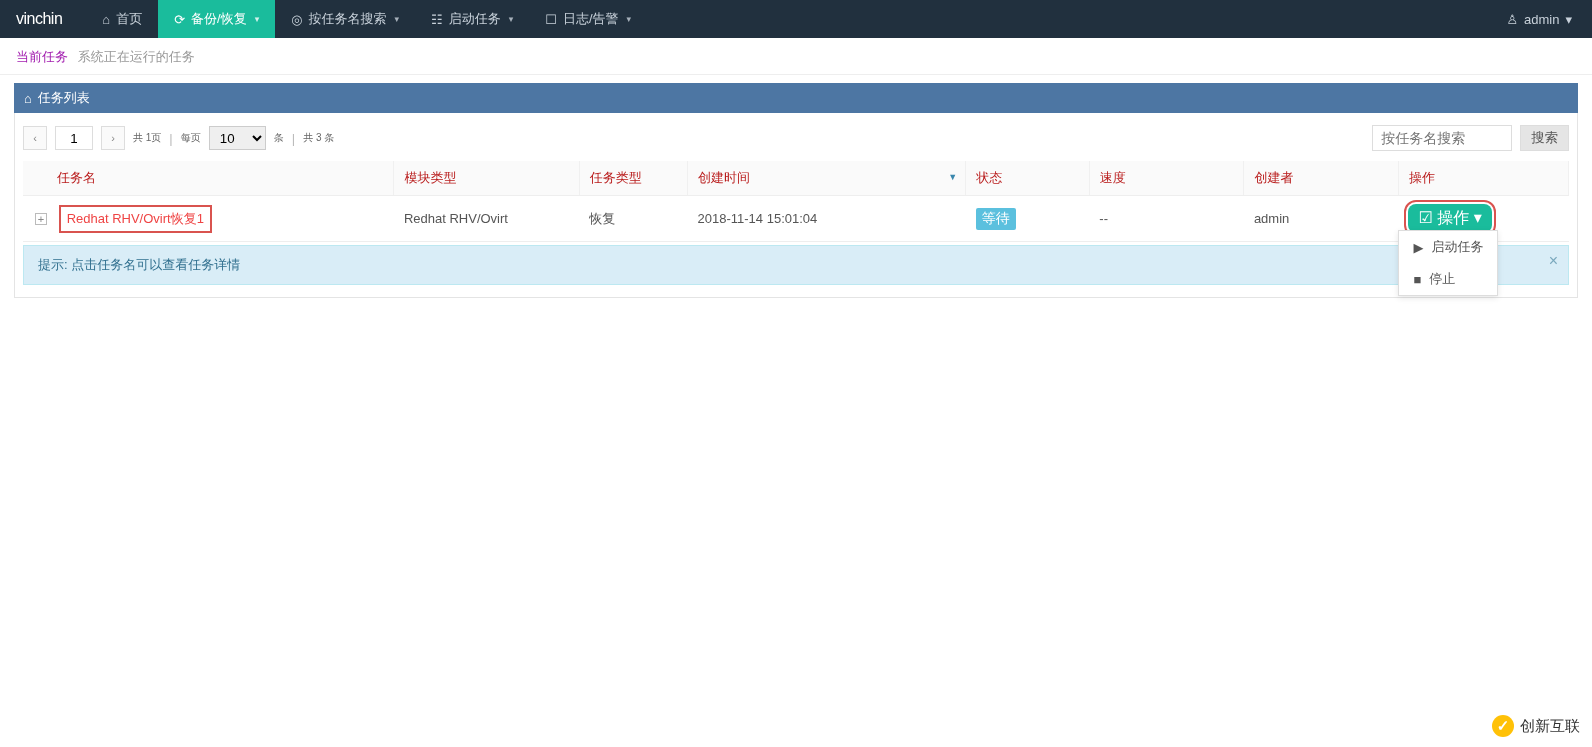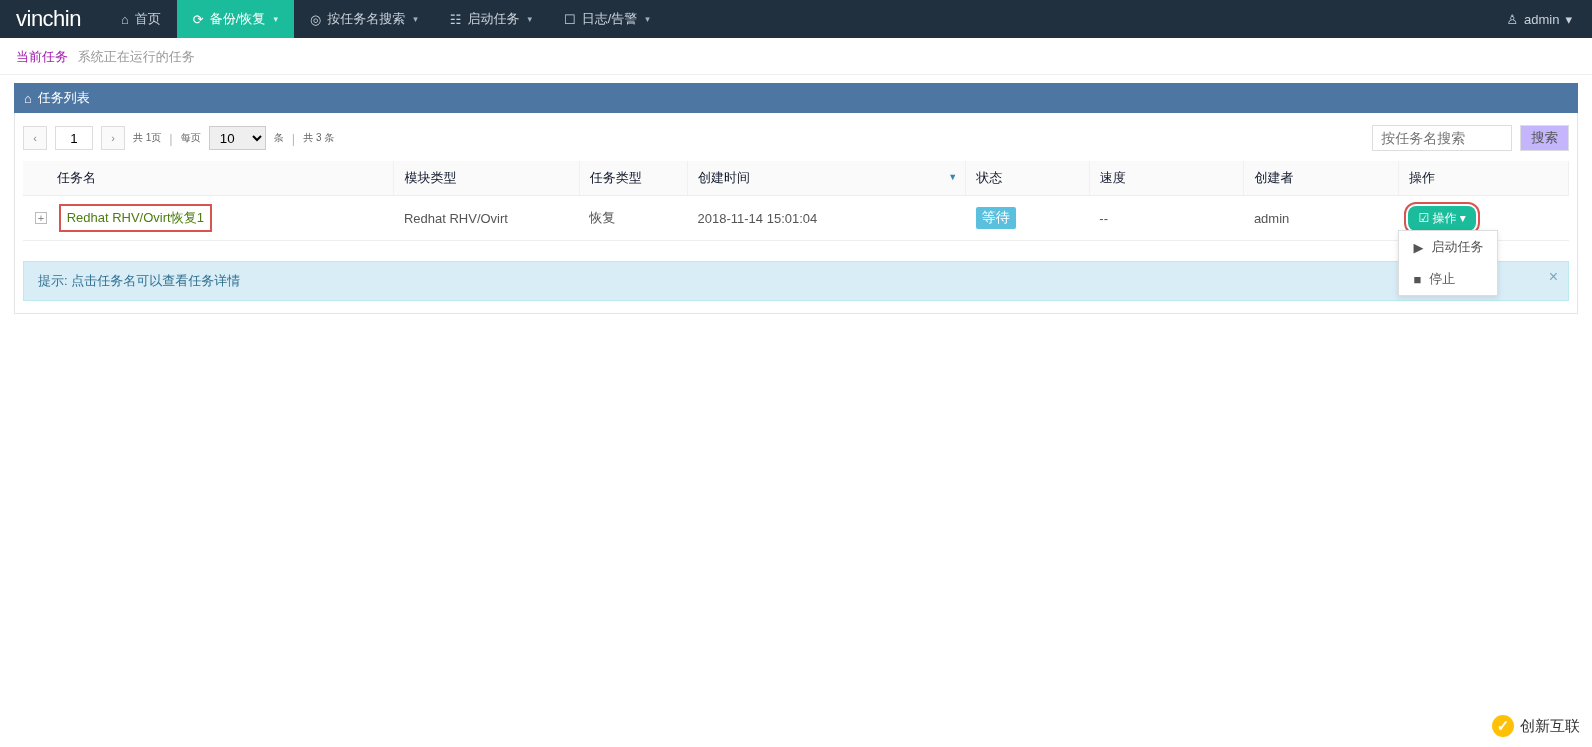--- a/index.html
+++ b/index.html
@@ -1,20 +1,20 @@
 <!DOCTYPE html>
 <html><head>
 <meta charset="utf-8">
 <style>
   * { box-sizing: border-box; margin: 0; padding: 0; }
   body { font-family: "Microsoft YaHei", Arial, sans-serif; font-size: 13px; color: #555; background: #fff; }
   
   
   .navbar { background: #21303e; height: 38px; display: flex; align-items: stretch; color: #c8d1da; }
-  .logo { font-size: 22px; font-weight: 300; color: #fff; padding: 0 24px 0 16px; display: flex; align-items: center; letter-spacing: -0.5px; }
+  .logo { font-size: 16px; font-weight: 300; color: #fff; padding: 0 24px 0 16px; display: flex; align-items: center; letter-spacing: -0.5px; }
   .nav-item { display: flex; align-items: center; padding: 0 16px; gap: 6px; cursor: pointer; position: relative; }
   .nav-item.active { background: #1abc9c; color: #fff; }
   .nav-item .caret { font-size: 9px; margin-left: 2px; opacity: .8; }
   .nav-item.active::after { content: ""; position: absolute; left: 50%; bottom: -6px; margin-left: -6px; border: 6px solid transparent; border-top-color: #1abc9c; }
   .nav-spacer { flex: 1; }
   .nav-user { display: flex; align-items: center; padding: 0 20px; gap: 6px; cursor: pointer; }
   
   
   .page-head { padding: 10px 16px 8px; border-bottom: 1px solid #eee; color: #999; }
   .page-head b { color: #a21caf; font-weight: 500; margin-right: 6px; }
@@ -26,39 +26,39 @@
   
   
   .toolbar { display: flex; align-items: center; padding: 4px 0 10px; gap: 8px; }
   .pager-btn { width: 24px; height: 24px; border: 1px solid #ddd; background: #fafafa; display: flex; align-items: center; justify-content: center; cursor: pointer; font-size: 11px; color: #888; }
   .pager-input { width: 38px; height: 24px; border: 1px solid #ddd; text-align: center; }
   .sep { color: #bbb; }
   .page-size { height: 24px; border: 1px solid #ccc; padding: 0 14px 0 6px; }
   .toolbar-text { color: #666; font-size: 10px; }
   .toolbar-spacer { flex: 1; }
   .search-input { width: 140px; height: 26px; border: 1px solid #ddd; padding: 0 8px; font-size: 14px; }
-  .search-btn { height: 26px; padding: 0 10px; border: 1px solid #ddd; background: #c4b5fd; cursor: pointer; color: #555; }
+  .search-btn { height: 26px; padding: 0 10px; border: 1px solid #ddd; background: #e5e5e5; cursor: pointer; color: #555; }
   
   
   table { width: 100%; border-collapse: collapse; table-layout: fixed; }
-  th { background: #fafafa; text-align: left; padding: 8px 10px; font-weight: 500; color: #0f172a; border-bottom: 1px solid #eee; border-right: 1px solid #f0f0f0; font-size: 13px; position: relative; }
+  th { background: #fafafa; text-align: left; padding: 8px 10px; font-weight: 500; color: #b91c1c; border-bottom: 1px solid #eee; border-right: 1px solid #f0f0f0; font-size: 13px; position: relative; }
   th.sorted::after { content: "▼"; font-size: 9px; color: #3a87ad; position: absolute; right: 8px; top: 11px; }
   td { padding: 8px 10px; border-bottom: 1px solid #eee; color: #555; white-space: nowrap; }
   .expand-icon { display: inline-block; width: 12px; height: 12px; border: 1px solid #bbb; line-height: 10px; text-align: center; font-size: 11px; color: #888; margin: 0 8px 0 2px; cursor: pointer; }
-  .task-link { color: #4d7c0f; cursor: pointer; }
+  .task-link { color: #ef4444; cursor: pointer; }
   .task-link.highlighted { border: 2px solid #d9534f; padding: 3px 6px; display: inline-block; }
   .badge { display: inline-block; padding: 2px 6px; font-size: 14px; color: #fff; border-radius: 2px; }
   .badge.wait { background: #5bc0de; }
   .badge.stop { background: #bbb; }
-  .op-btn { background: #1abc9c; color: #fff; border: none; padding: 4px 10px; font-size: 12px; cursor: pointer; border-radius: 8px; display: inline-flex; align-items: center; gap: 4px; }
+  .op-btn { background: #1abc9c; color: #fff; border: none; padding: 4px 10px; font-size: 16px; cursor: pointer; border-radius: 8px; display: inline-flex; align-items: center; gap: 4px; }
   .op-btn.highlighted { outline: 2px solid #d9534f; outline-offset: 2px; }
   .op-menu { position: absolute; background: #fff; border: 1px solid #ddd; box-shadow: 0 2px 6px rgba(0,0,0,.1); min-width: 90px; z-index: 10; }
   .op-menu-item { padding: 7px 14px; cursor: pointer; color: #555; display: flex; align-items: center; gap: 8px; font-size: 13px; }
   
-  .tip { margin: 20px 0 12px; background: #d9edf7; border: 1px solid #bce8f1; color: #31708f; padding: 10px 14px; font-size: 13px; position: relative; }
+  .tip { margin: 3px 0 12px; background: #d9edf7; border: 1px solid #bce8f1; color: #31708f; padding: 10px 14px; font-size: 13px; position: relative; }
   .tip-close { position: absolute; right: 10px; top: 6px; cursor: pointer; color: #7aa8bd; font-size: 16px;}
   
   .corner-logo { position: fixed; right: 12px; bottom: 10px; display: flex; align-items: center; gap: 6px; font-size: 15px; color: #333; font-weight: 500;}
   .corner-logo .y-icon { width: 22px; height: 22px; border-radius: 50%; background: #ffc107; display: flex; align-items: center; justify-content: center; color: #fff; font-weight: bold;}
 </style>
 </head>
 <body>
 
 <div class="navbar">
   <div class="logo">vinchin</div>

